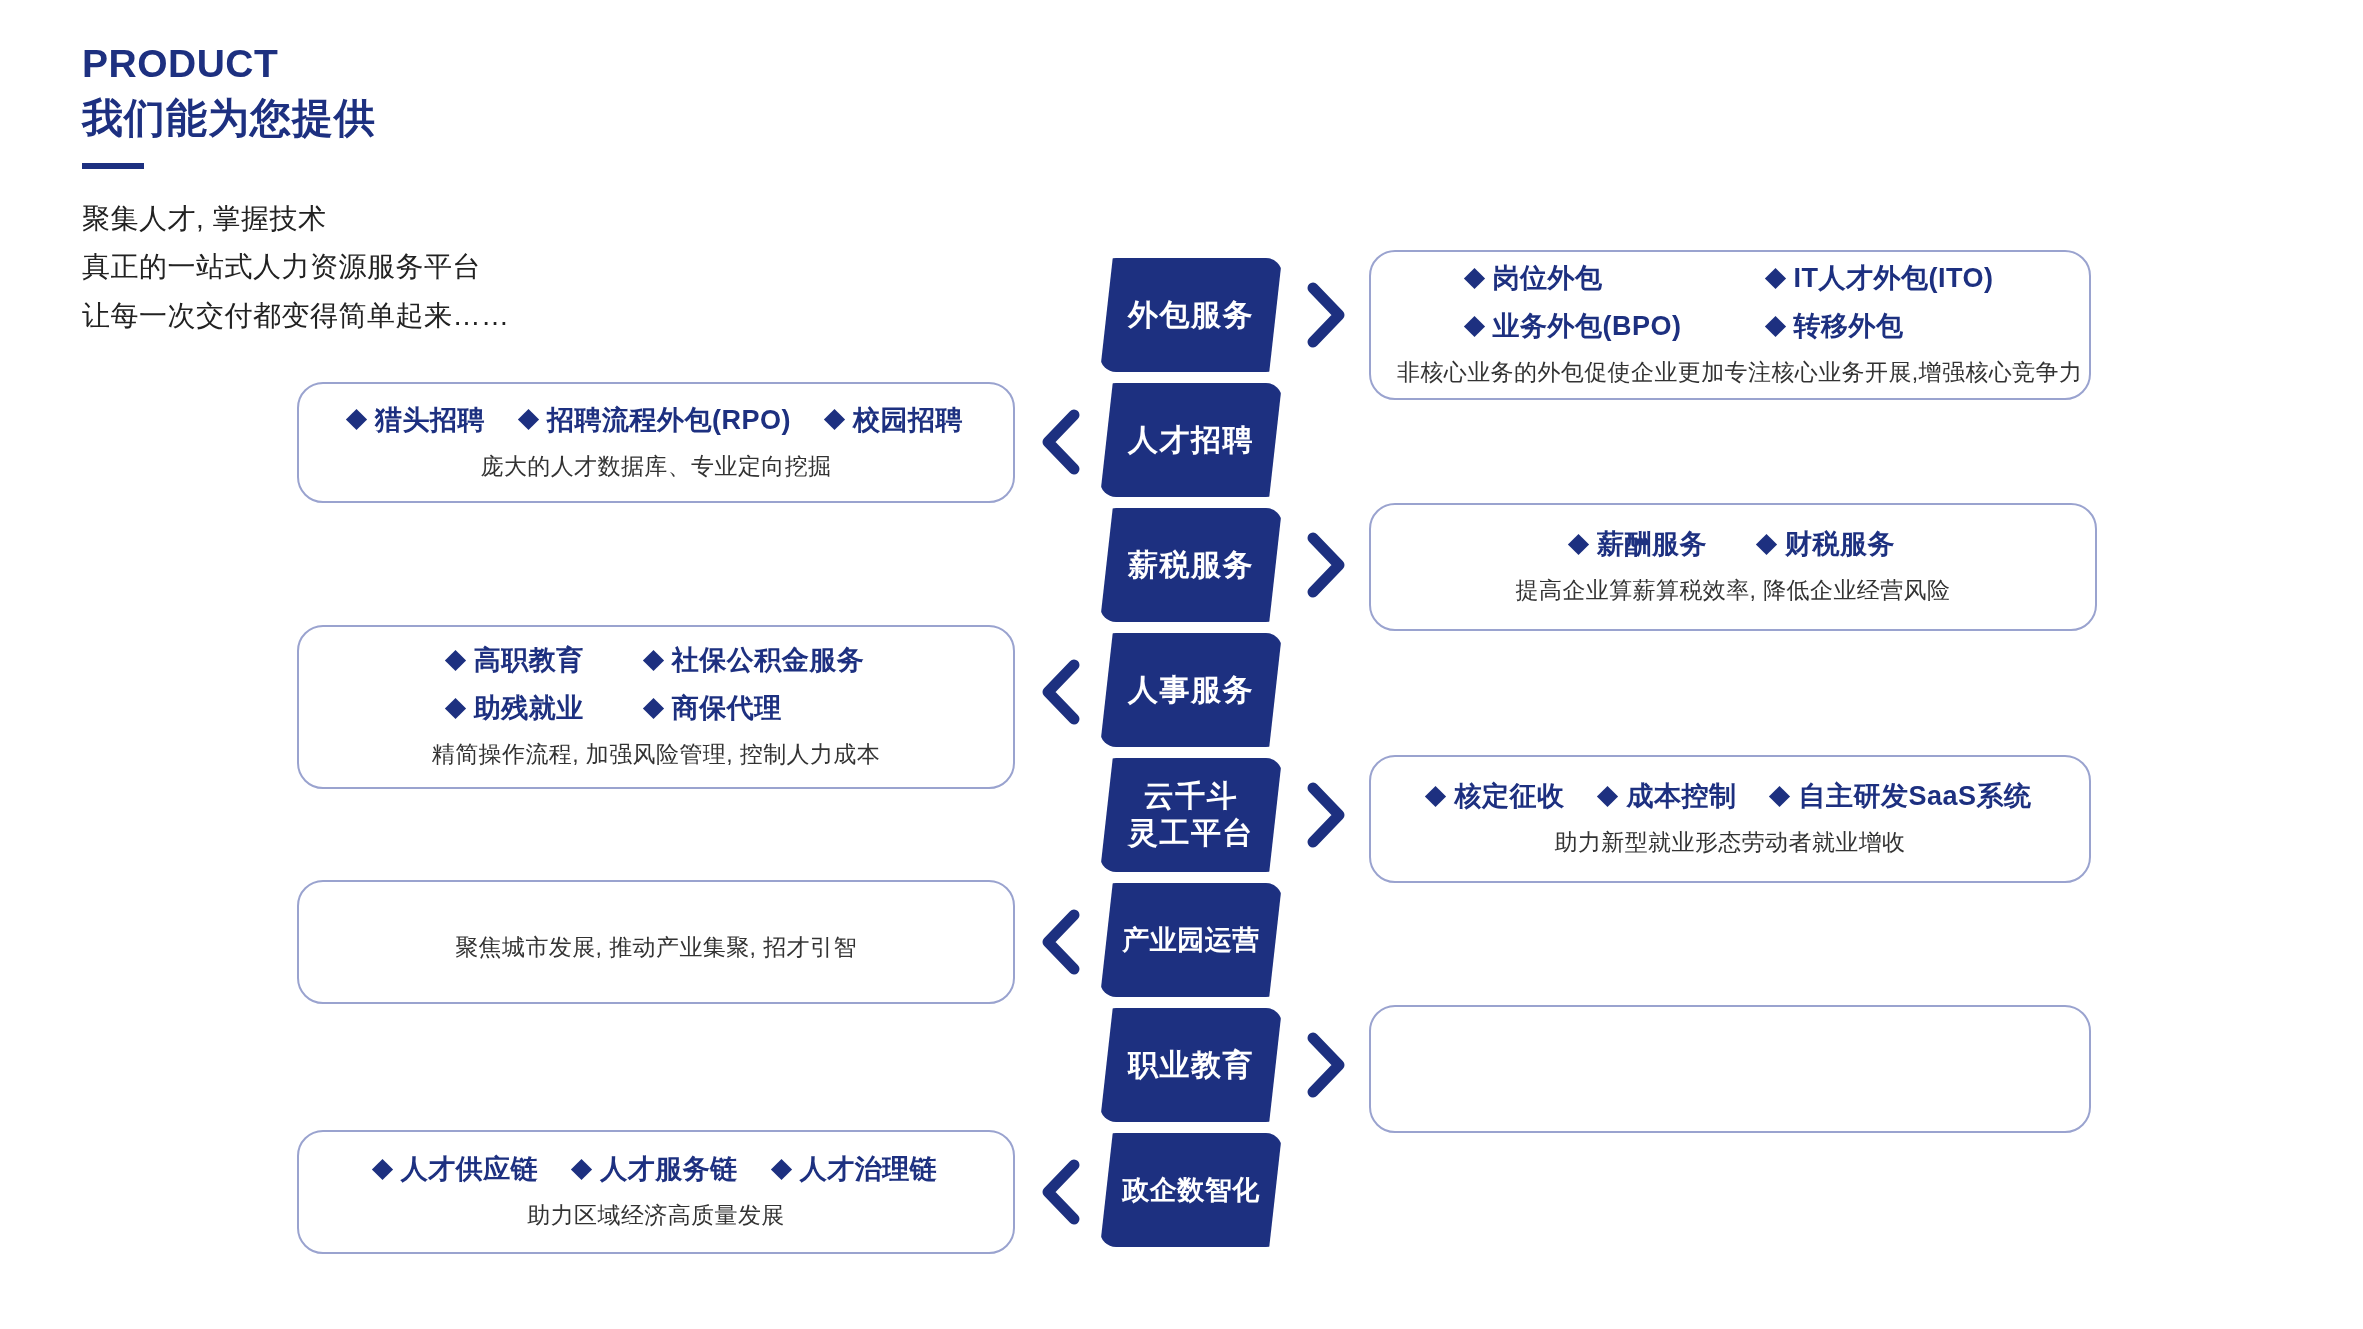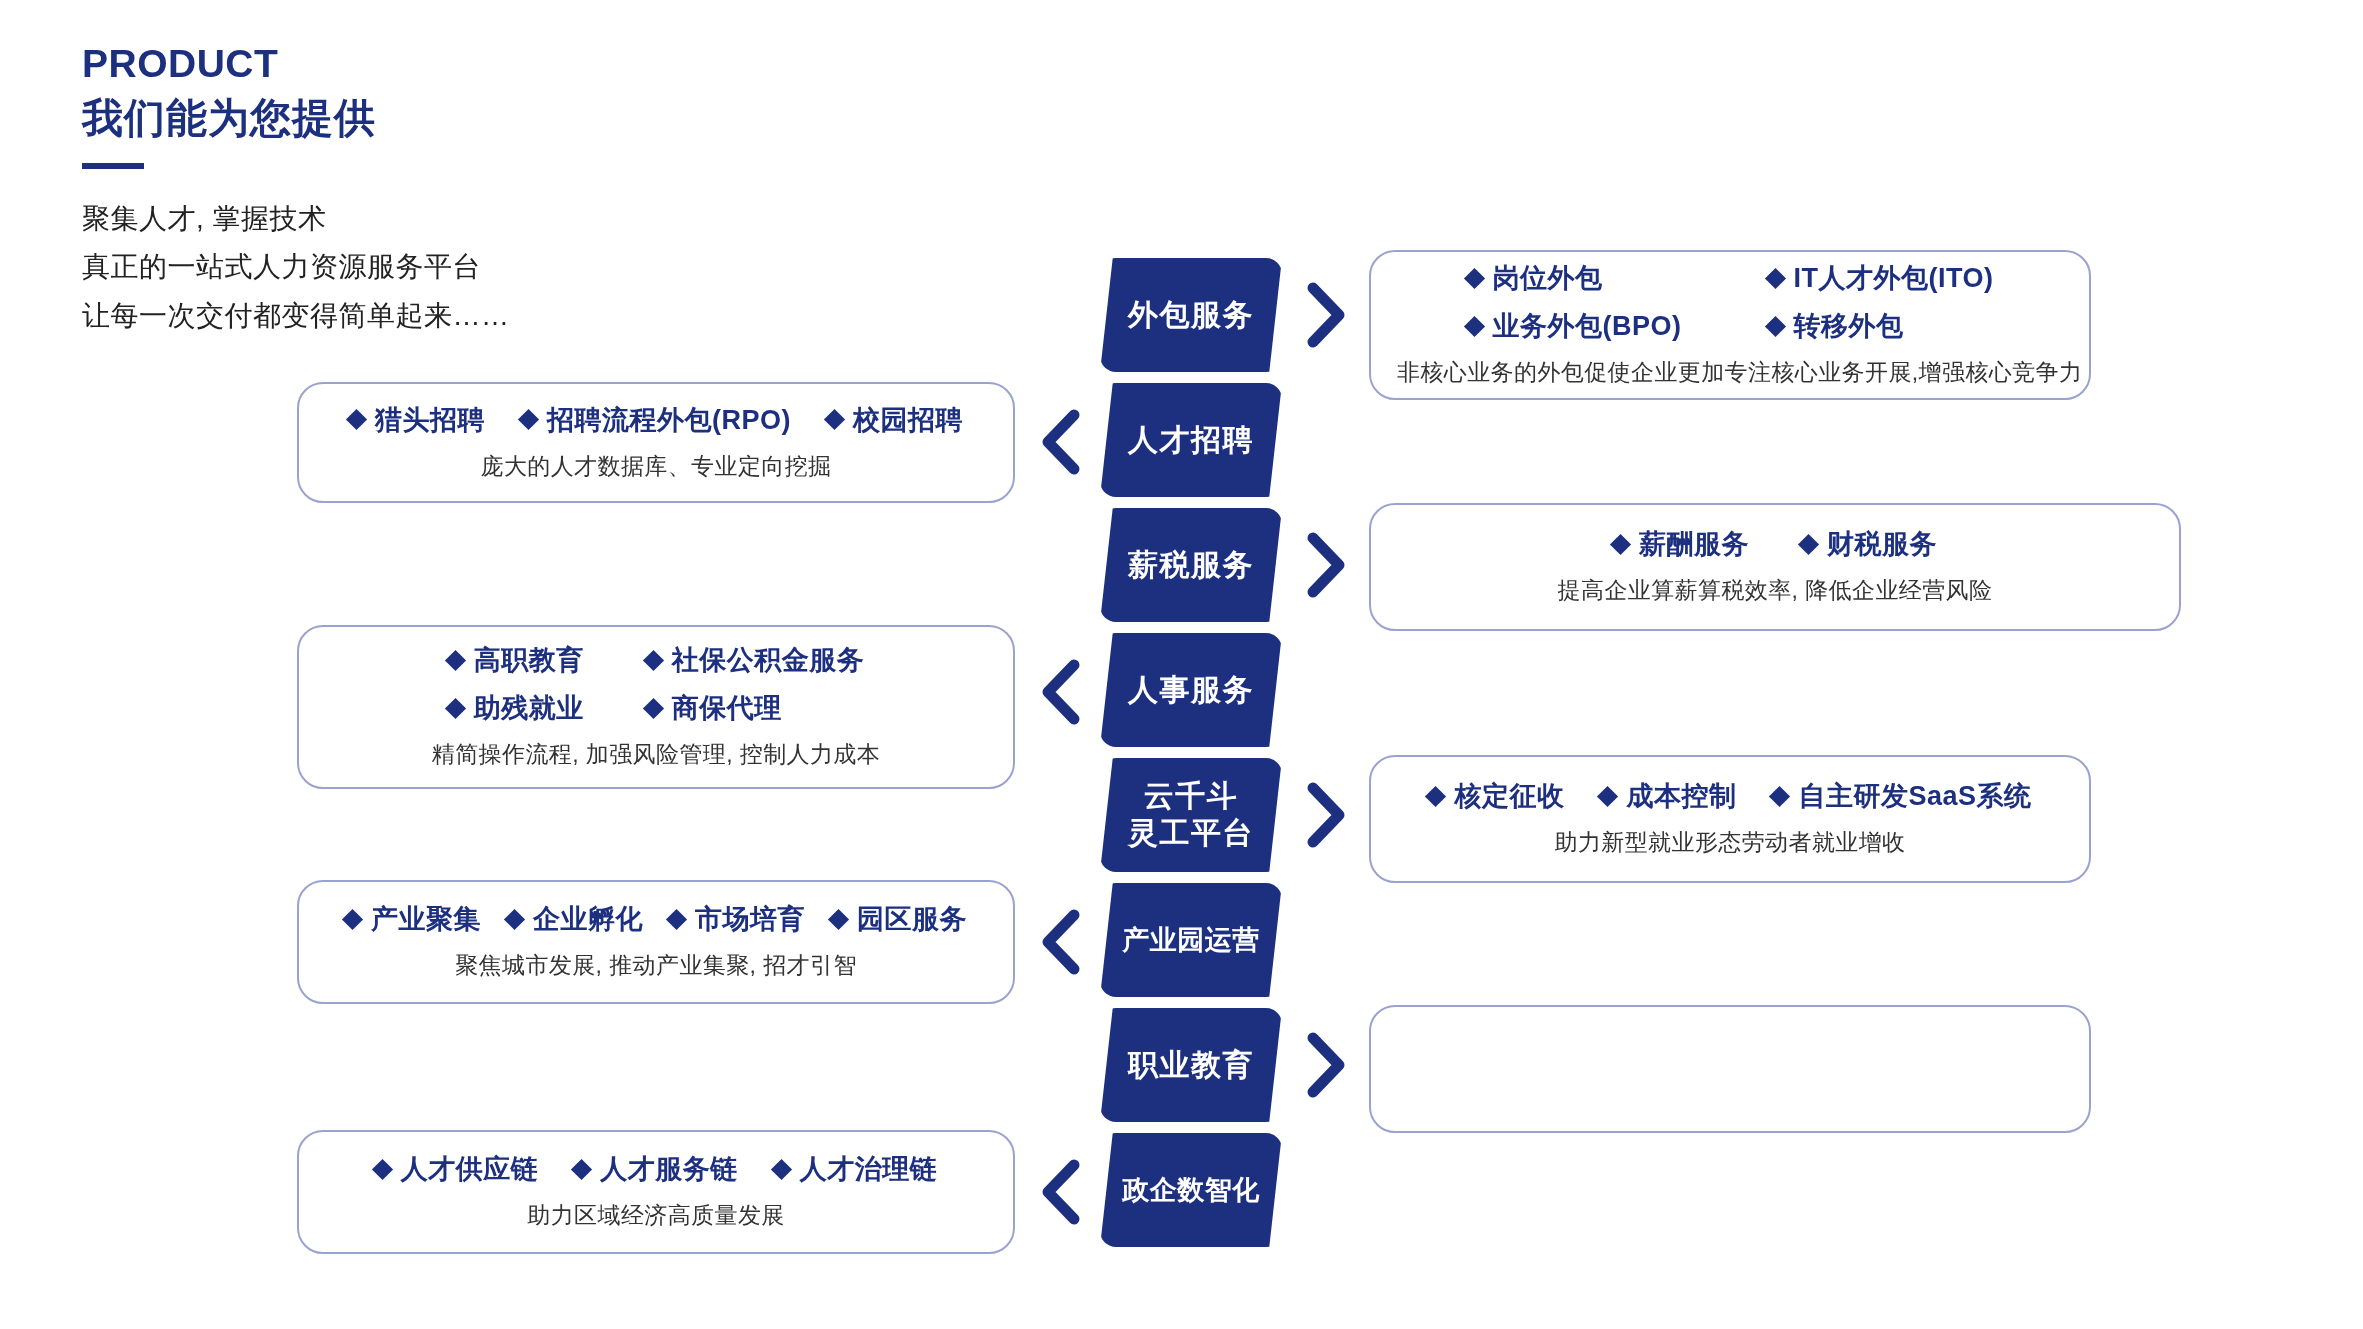--- a/index.html
+++ b/index.html
@@ -211,21 +211,21 @@
   </div>
 
   <div class="tab" style="left:1100px; top:508px;">
     <span class="tab-label">薪税服务</span>
   </div>
   <div class="chev" style="left:1303px; top:532px;">
     <svg viewBox="0 0 46 66" aria-hidden="true">
       <path d="M10 6 L36 33 L10 60" fill="none" stroke="#1d3080" stroke-width="11" stroke-linecap="round" stroke-linejoin="round"></path>
     </svg>
   </div>
-  <div class="card" style="left:1369px; top:503px; width:812px; height:128px;">
+  <div class="card" style="left:1369px; top:503px; width:728px; height:128px;">
     <div class="bullets gap-md">
       <div class="bullet">
           <i class="dia"></i>
           <span>薪酬服务</span>
         </div>
       <div class="bullet">
           <i class="dia"></i>
           <span>财税服务</span>
         </div>
     </div>
@@ -293,38 +293,20 @@
 
   <div class="tab" style="left:1100px; top:883px;">
     <span class="tab-label" style="font-size:27px;letter-spacing:0.5px;">产业园运营</span>
   </div>
   <div class="chev" style="left:1038px; top:909px;">
     <svg viewBox="0 0 46 66" aria-hidden="true">
       <path d="M36 6 L10 33 L36 60" fill="none" stroke="#1d3080" stroke-width="11" stroke-linecap="round" stroke-linejoin="round"></path>
     </svg>
   </div>
   <div class="card" style="left:297px; top:880px; width:718px; height:124px;">
-    <div class="bullets" style="gap:0 26px;">
-      <div class="bullet">
-          <i class="dia"></i>
-          <span>产业聚集</span>
-        </div>
-      <div class="bullet">
-          <i class="dia"></i>
-          <span>企业孵化</span>
-        </div>
-      <div class="bullet">
-          <i class="dia"></i>
-          <span>市场培育</span>
-        </div>
-      <div class="bullet">
-          <i class="dia"></i>
-          <span>园区服务</span>
-        </div>
-    </div>
     <div class="note">聚焦城市发展, 推动产业集聚, 招才引智</div>
   </div>
 
   <div class="tab" style="left:1100px; top:1008px;">
     <span class="tab-label">职业教育</span>
   </div>
   <div class="chev" style="left:1303px; top:1032px;">
     <svg viewBox="0 0 46 66" aria-hidden="true">
       <path d="M10 6 L36 33 L10 60" fill="none" stroke="#1d3080" stroke-width="11" stroke-linecap="round" stroke-linejoin="round"></path>
     </svg>

